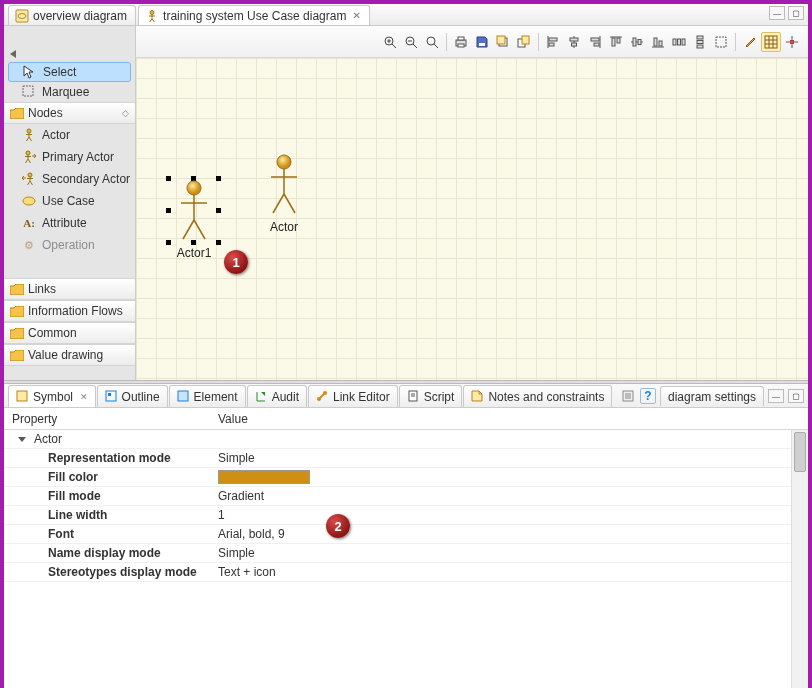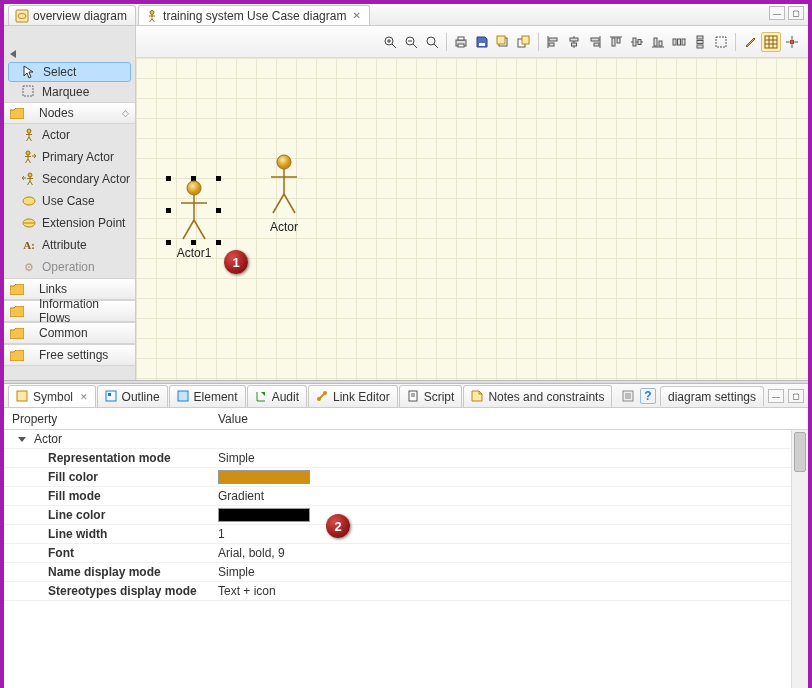--- a/index.html
+++ b/index.html
@@ -17,21 +17,21 @@
 .winbtn{width:16px;height:14px;border:1px solid #bbb;background:#f8f8f8;font-size:8px;display:flex;align-items:center;justify-content:center;cursor:pointer;}
 
 
 .upper { position:relative; height: 354px; display:flex; }
 .palette { width: 132px; background:#e5e5e5; border-right:1px solid #ccc; display:flex; flex-direction:column; }
 .palette .blank { height:36px; border-bottom:1px solid #e1e1e1; position:relative;}
 .palette .blank .tri{position:absolute;left:6px;bottom:3px;width:0;height:0;border-top:4px solid transparent;border-bottom:4px solid transparent;border-right:6px solid #666;}
 .tool { display:flex;align-items:center;gap:6px;height:20px;padding-left:18px;cursor:pointer;}
 .tool.selected{background:#bde0ff; border:1px solid #7cb8ee; border-radius:3px; margin:0 4px; padding-left:14px;}
 .tool .ticon{width:14px;height:14px;}
-.drawer { display:flex;align-items:center;gap:15px;height:22px;padding:0 6px;background:linear-gradient(#fff,#ececec);border:1px solid #d4d4d4;border-left:none;border-right:none;cursor:pointer;position:relative;}
+.drawer { display:flex;align-items:center;gap:4px;height:22px;padding:0 6px;background:linear-gradient(#fff,#ececec);border:1px solid #d4d4d4;border-left:none;border-right:none;cursor:pointer;position:relative;}
 .drawer .folder{width:14px;height:11px;}
 .drawer .pin{position:absolute;right:6px;font-size:9px;color:#888;}
 .nodes-list{overflow:hidden;}
 .pnode{display:flex;align-items:center;gap:6px;height:22px;padding-left:18px;cursor:pointer;}
 .pnode .picon{width:14px;height:14px;display:inline-flex;align-items:center;justify-content:center;}
 
 .canvas-wrap{flex:1;position:relative;background:#fff;}
 .toolbar{height:32px;border-bottom:1px solid #dadada;display:flex;align-items:center;justify-content:flex-end;gap:1px;padding-right:6px;background:linear-gradient(#fdfdfd,#f0f0f0);}
 .tbtn{width:20px;height:20px;display:flex;align-items:center;justify-content:center;border-radius:2px;cursor:pointer;}
 .tsep{width:1px;height:18px;background:#ccc;margin:0 3px;}
@@ -182,29 +182,20 @@
           </div>
       <div class="pnode">
             <span class="picon">
               <svg width="14" height="10">
                 <ellipse cx="7" cy="5" rx="6" ry="4" fill="#f6de7a" stroke="#b98318"></ellipse>
               </svg>
             </span>
             <span>Use Case</span>
           </div>
       <div class="pnode">
-            <span class="picon">
-              <svg width="14" height="10">
-                <ellipse cx="7" cy="5" rx="6" ry="4" fill="#f6de7a" stroke="#b98318"></ellipse>
-                <line x1="2" y1="5" x2="12" y2="5" stroke="#b98318"></line>
-              </svg>
-            </span>
-            <span>Extension Point</span>
-          </div>
-      <div class="pnode">
             <span class="picon" style="font-family:serif;font-size:11px;color:#8a5a12;font-weight:bold;">A:</span>
             <span>Attribute</span>
           </div>
       <div class="pnode" style="opacity:.5;">
             <span class="picon" style="font-family:serif;font-size:11px;color:#8a5a12;">⚙</span>
             <span>Operation</span>
           </div>
     </div>
 
     <div class="drawer">
@@ -230,21 +221,21 @@
             </svg>
           </span>
           <span>Common</span>
         </div>
     <div class="drawer">
           <span class="folder">
             <svg width="14" height="11">
               <path d="M0 2 L4 2 L6 0 L14 0 L14 11 L0 11 Z" fill="#f6c24a" stroke="#b98318"></path>
             </svg>
           </span>
-          <span>Free settings</span>
+          <span>Value drawing</span>
         </div>
   </div>
 
   <div class="canvas-wrap">
     <div class="toolbar">
       <div class="tbtn">
             <svg width="14" height="14">
               <circle cx="6" cy="6" r="4" fill="none" stroke="#444"></circle>
               <line x1="9" y1="9" x2="13" y2="13" stroke="#444"></line>
               <line x1="4" y1="6" x2="8" y2="6" stroke="#444"></line>
@@ -545,28 +536,20 @@
           </div>
         </div>
     <div class="prow child">
           <div class="c1">
             <span>Fill mode</span>
           </div>
           <div class="c2"><span>Gradient</span></div>
         </div>
     <div class="prow child">
           <div class="c1">
-            <span>Line color</span>
-          </div>
-          <div class="c2">
-            <div class="swatch" style="background:#000"></div>
-          </div>
-        </div>
-    <div class="prow child">
-          <div class="c1">
             <span>Line width</span>
           </div>
           <div class="c2"><span>1</span></div>
         </div>
     <div class="prow child">
           <div class="c1">
             <span>Font</span>
           </div>
           <div class="c2"><span>Arial, bold, 9</span></div>
         </div>

